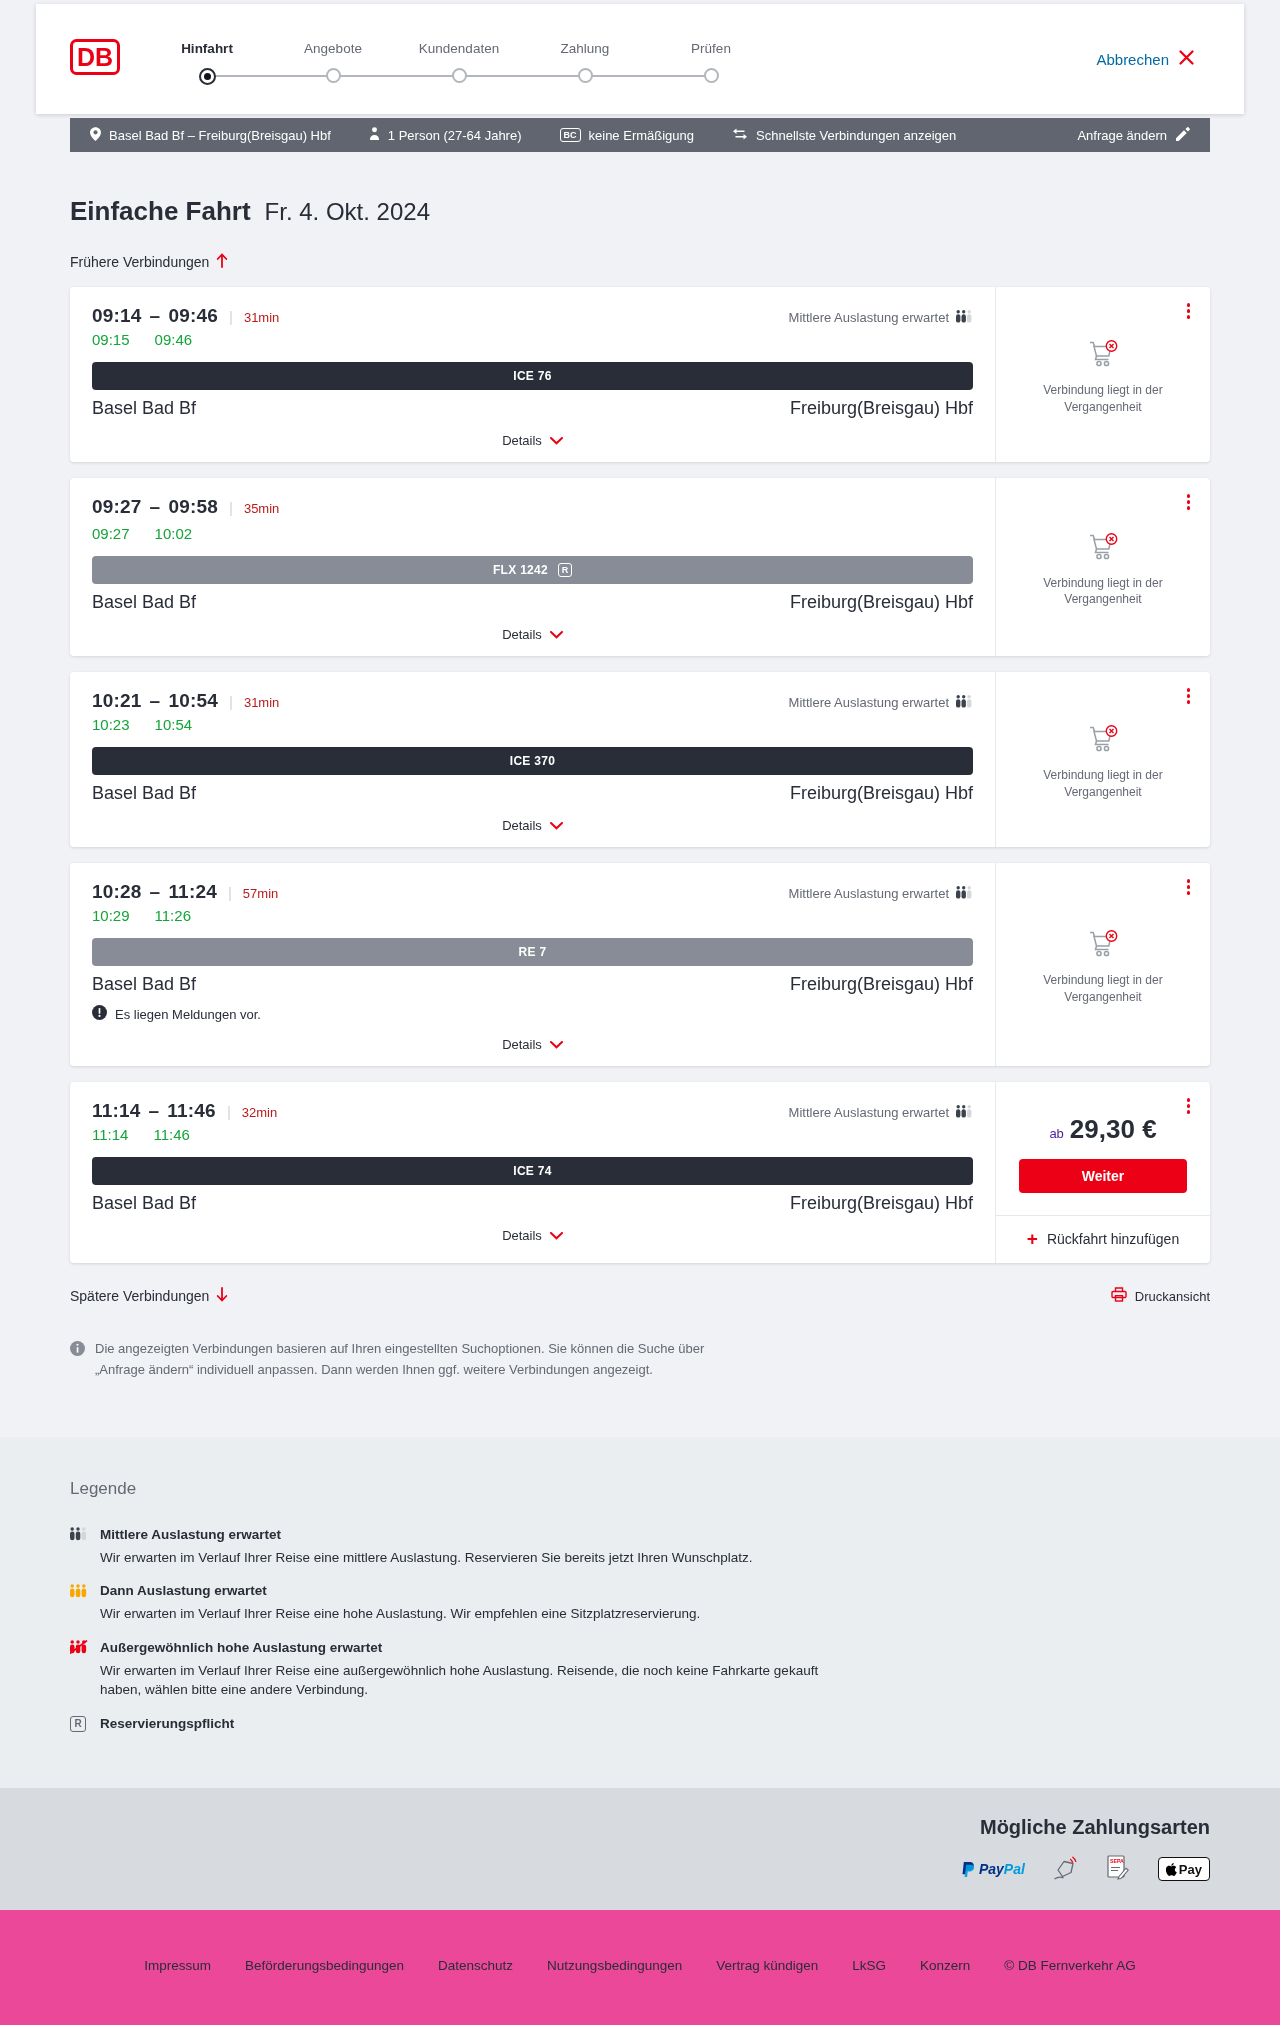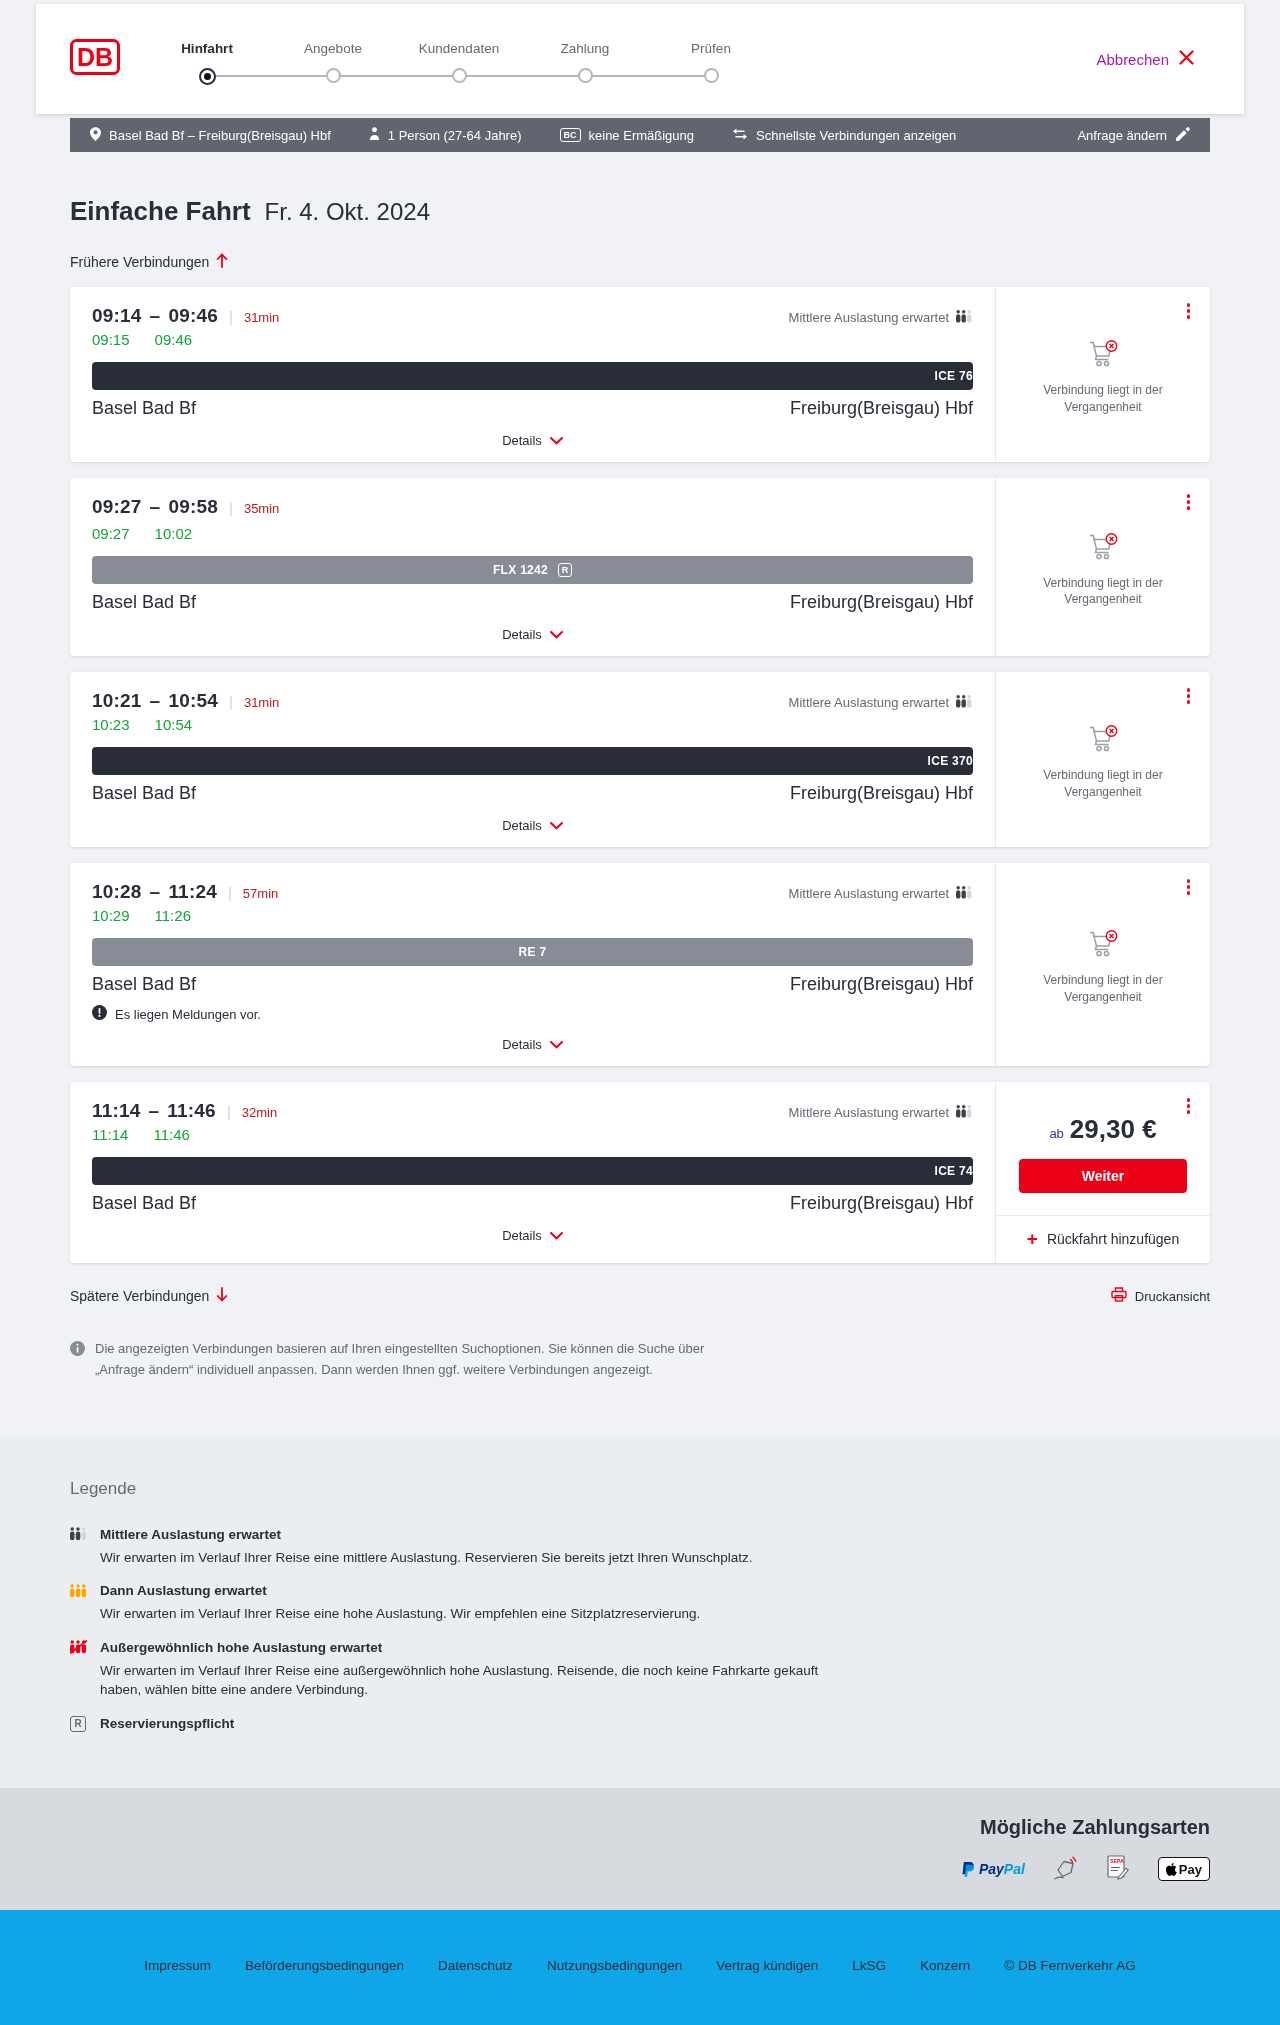--- a/index.html
+++ b/index.html
@@ -24,21 +24,21 @@
   .step.active .step-label { color:#282d37; font-weight:bold; }
   .step::before, .step::after { content:""; position:absolute; top:41px; height:2px; background:#b2b7be; }
   .step::before { left:0; width:50%; }
   .step::after { right:0; width:50%; }
   .step:first-child::before, .step:last-child::after { display:none; }
   .step-dot { width:15px; height:15px; border:2px solid #b2b7be; border-radius:50%; background:#fff; z-index:1;
     display:flex; align-items:center; justify-content:center; }
   .step.active .step-dot { width:17px; height:17px; border-color:#282d37; }
   .step-dot-inner { width:7px; height:7px; border-radius:50%; background:#12131a; }
   .abort { margin-left:auto; margin-right:16px; display:flex; align-items:center; gap:10px;
-    font-size:15px; color:#a21caf; cursor:pointer; }
+    font-size:15px; color:#0369a1; cursor:pointer; }
   
   .request-bar {
     margin:4px 70px 0; background:#61656f; height:34px;
     display:flex; align-items:center; padding:0 20px;
     color:#fff; font-size:13px;
   }
   .rb-item { display:flex; align-items:center; gap:8px; margin-right:38px; white-space:nowrap; }
   .rb-change { margin-left:auto; margin-right:0; display:flex; align-items:center; gap:9px; cursor:pointer; }
   .bc-badge { border:1px solid #fff; border-radius:3px; font-size:9px; font-weight:bold; padding:1px 3px; line-height:10px; }
   
@@ -54,21 +54,21 @@
   .card-main { flex:1; padding:18px 22px 14px; border-right:1px solid #e6e9ec; }
   .time-row { display:flex; align-items:baseline; }
   .time-main { font-size:19px; font-weight:bold; letter-spacing:.2px; display:flex; gap:0; }
   .t-dash { margin:0 8px; }
   .time-sep { color:#d0d4d9; margin:0 11px; font-size:15px; }
   .duration { font-size:13px; color:#b91c1c; }
   .occupancy { margin-left:auto; display:flex; align-items:center; gap:7px; font-size:13px; color:#646973; }
   .rt-row { margin-top:4px; font-size:15px; color:#13a538; display:flex; gap:25px; }
   .train-bar { margin-top:14px; height:28px; border-radius:4px; display:flex; align-items:center;
     justify-content:center; gap:10px; color:#fff; font-size:12px; font-weight:bold; letter-spacing:.3px; cursor:pointer; }
-  .bar-dark { background:#282d37;justify-content:flex-end; }
+  .bar-dark { background:#282d37; }
   .bar-gray { background:#878c96; }
   .r-badge { width:14px; height:14px; border:1.5px solid #fff; border-radius:3px; font-size:9px;
     display:flex; align-items:center; justify-content:center; font-weight:bold; }
   .r-badge.gray { border-color:#646973; color:#646973; width:16px; height:16px; font-size:10px; }
   .stations { display:flex; justify-content:space-between; font-size:18px; margin-top:8px; }
   .warning { display:flex; align-items:center; gap:8px; font-size:13px; margin-top:10px; }
   .details { margin-top:14px; display:flex; justify-content:center; align-items:center; gap:8px;
     font-size:13px; cursor:pointer; }
   .card-side { width:214px; position:relative; display:flex; flex-direction:column; }
   .kebab { position:absolute; top:13px; right:17px; display:flex; flex-direction:column; gap:2.5px; padding:3px; cursor:pointer; }
@@ -99,21 +99,21 @@
   .legend-item { margin-bottom:16px; }
   
   .payment-section { background:#d7dade; padding:28px 70px 26px; text-align:right; }
   .payment-heading { font-size:20px; font-weight:bold; margin:0; }
   .payment-icons { margin-top:16px; display:flex; justify-content:flex-end; align-items:center; gap:28px; }
   .paypal { display:flex; align-items:center; gap:3px; font-style:italic; font-weight:bold; font-size:14px; }
   .paypal .pp1 { color:#003087; } .paypal .pp2 { color:#009cde; }
   .applepay { display:flex; align-items:center; gap:2px; background:#fff; border:1px solid #111;
     border-radius:4px; padding:2px 7px; font-size:13px; font-weight:bold; color:#111; height:24px; }
   
-  .footer { background:#0ea5e9; flex:1; padding:48px 70px 8px; }
+  .footer { background:#ec4899; flex:1; padding:48px 70px 8px; }
   .footer-links { display:flex; justify-content:center; align-items:center; gap:34px; font-size:13.5px; flex-wrap:wrap; }
   .footer-links span { cursor:pointer; white-space:nowrap; }
   .footer-links .copyright { cursor:default; }
 </style>
 </head>
 <body>
 
 <header class="header">
   <span class="db-logo">
     <svg width="50" height="36" viewBox="0 0 50 36">

